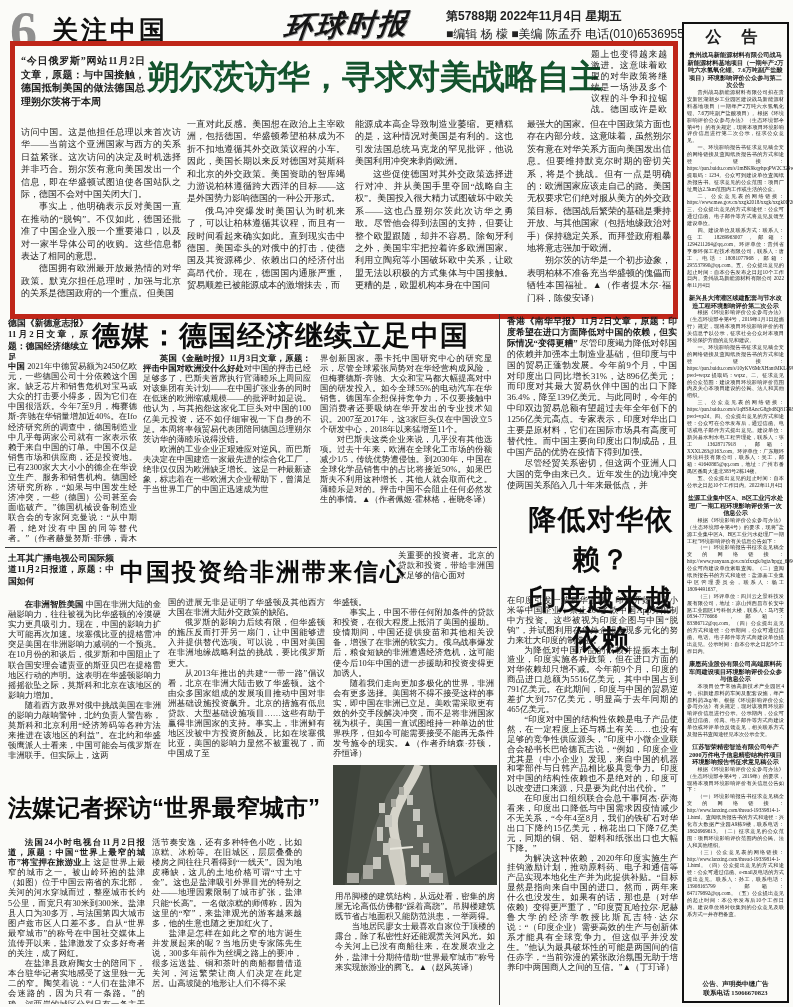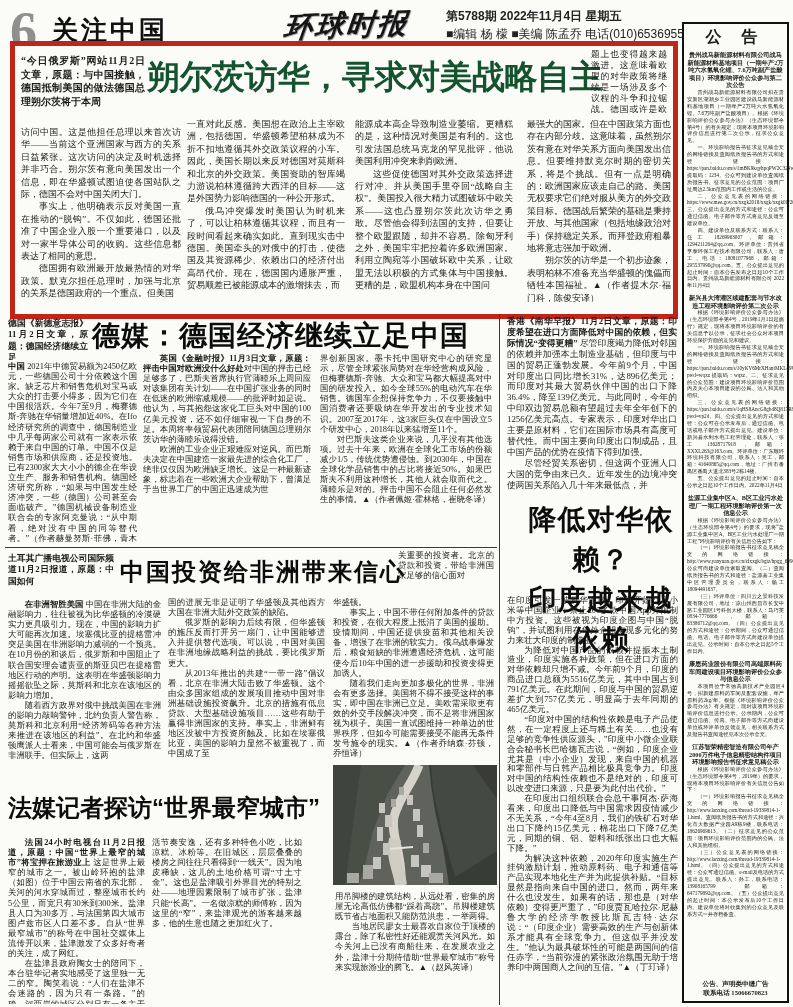--- a/index.html
+++ b/index.html
@@ -161,20 +161,21 @@
         <rect x="90" y="78" width="6" height="10"></rect>
     </g>
   </svg>
 
   <div class="abs just b84 clip" style="left:8px;top:838px;width:137px;height:166px;">
     <p><b class="lead">法国24小时电视台11月2日报道，原题：中国“世界上最窄的城市”将宝押在旅游业上</b><span> 这是世界上最窄的城市之一。被山岭环抱的盐津（如图）位于中国云南省的东北部，关河的河水穿城而过，整座城市长约5公里，而宽只有30米到300米。盐津县人口为30多万，与法国第四大城市图卢兹市区人口差不多。自从“世界最窄城市”的称号在中国社交媒体上流传开以来，盐津激发了众多好奇者的关注，成了网红。</span></p>
     <p>在盐津县政府陶女士的陪同下，本台驻华记者实地感受了这里独一无二的窄。陶笑着说：“人们在盐津不会迷路的，因为只有一条路。”的确，河两岸的城区分别只有一条主干道。这里的生</p>
   </div>
   <div class="abs just b84 clip" style="left:152px;top:838px;width:150px;height:166px;">
     <p class="cont">活节奏安逸，还有多种特色小吃，比如凉糕、冰粉等。在旧城区，层层叠叠的楼房之间往往只看得到“一线天”。因为地皮稀缺，这儿的土地价格可谓“寸土寸金”。这也是盐津吸引外界目光的特别之处——地理因素限制了城市扩张，盐津只能“长高”。一名做凉糕的师傅称，因为这里的“窄”，来盐津观光的游客越来越多，他的生意也随之更加红火了。</p>
+    <p>盐津是怎样在如此之窄的地方诞生并发展起来的呢？当地历史专家陈先生说，300多年前作为丝绸之路上的要冲，很多运送盐、铜和茶叶的商船都曾借道关河，河运繁荣让商人们决定在此定居。山高坡陡的地形让人们不得不采</p>
   </div>
   <div class="abs just b84 clip" style="left:335px;top:892px;width:160px;height:112px;">
     <p class="cont">用吊脚楼的建筑结构，从远处看，密集的房屋无论高低仿佛都“踩着高跷”。吊脚楼建筑既节省占地面积又能防范洪患，一举两得。</p>
     <p>当地居民廖女士最喜欢自家位于顶楼的露台，除了私密性好还能观赏关河风光。如今关河上已没有商船往来，在发展农业之外，盐津十分期待借助“世界最窄城市”称号来实现旅游业的腾飞。▲（赵风英译）</p>
   </div>
 
   <div class="abs vrule" style="left:499px;top:314px;height:691px;"></div>
 
   <div class="abs just b88 clip" style="left:507px;top:316px;width:170px;height:178px;">
     <p class="cont"><b class="lead">香港《南华早报》11月2日文章，原题：印度希望在进口方面降低对中国的依赖，但实际情况“变得更糟”</b><span> 尽管印度竭力降低对邻国的依赖并加强本土制造业基础，但印度与中国的贸易正蓬勃发展。今年前9个月，中国对印度出口同比增长31%，达896亿美元；而印度对其最大贸易伙伴中国的出口下降36.4%，降至139亿美元。与此同时，今年的中印双边贸易总额有望超过去年全年创下的1256亿美元高点。专家表示，印度对华出口主要是原材料，它们在国际市场具有高度可替代性。而中国主要向印度出口制成品，且中国产品的优势在疫情下得到加强。</span></p>

